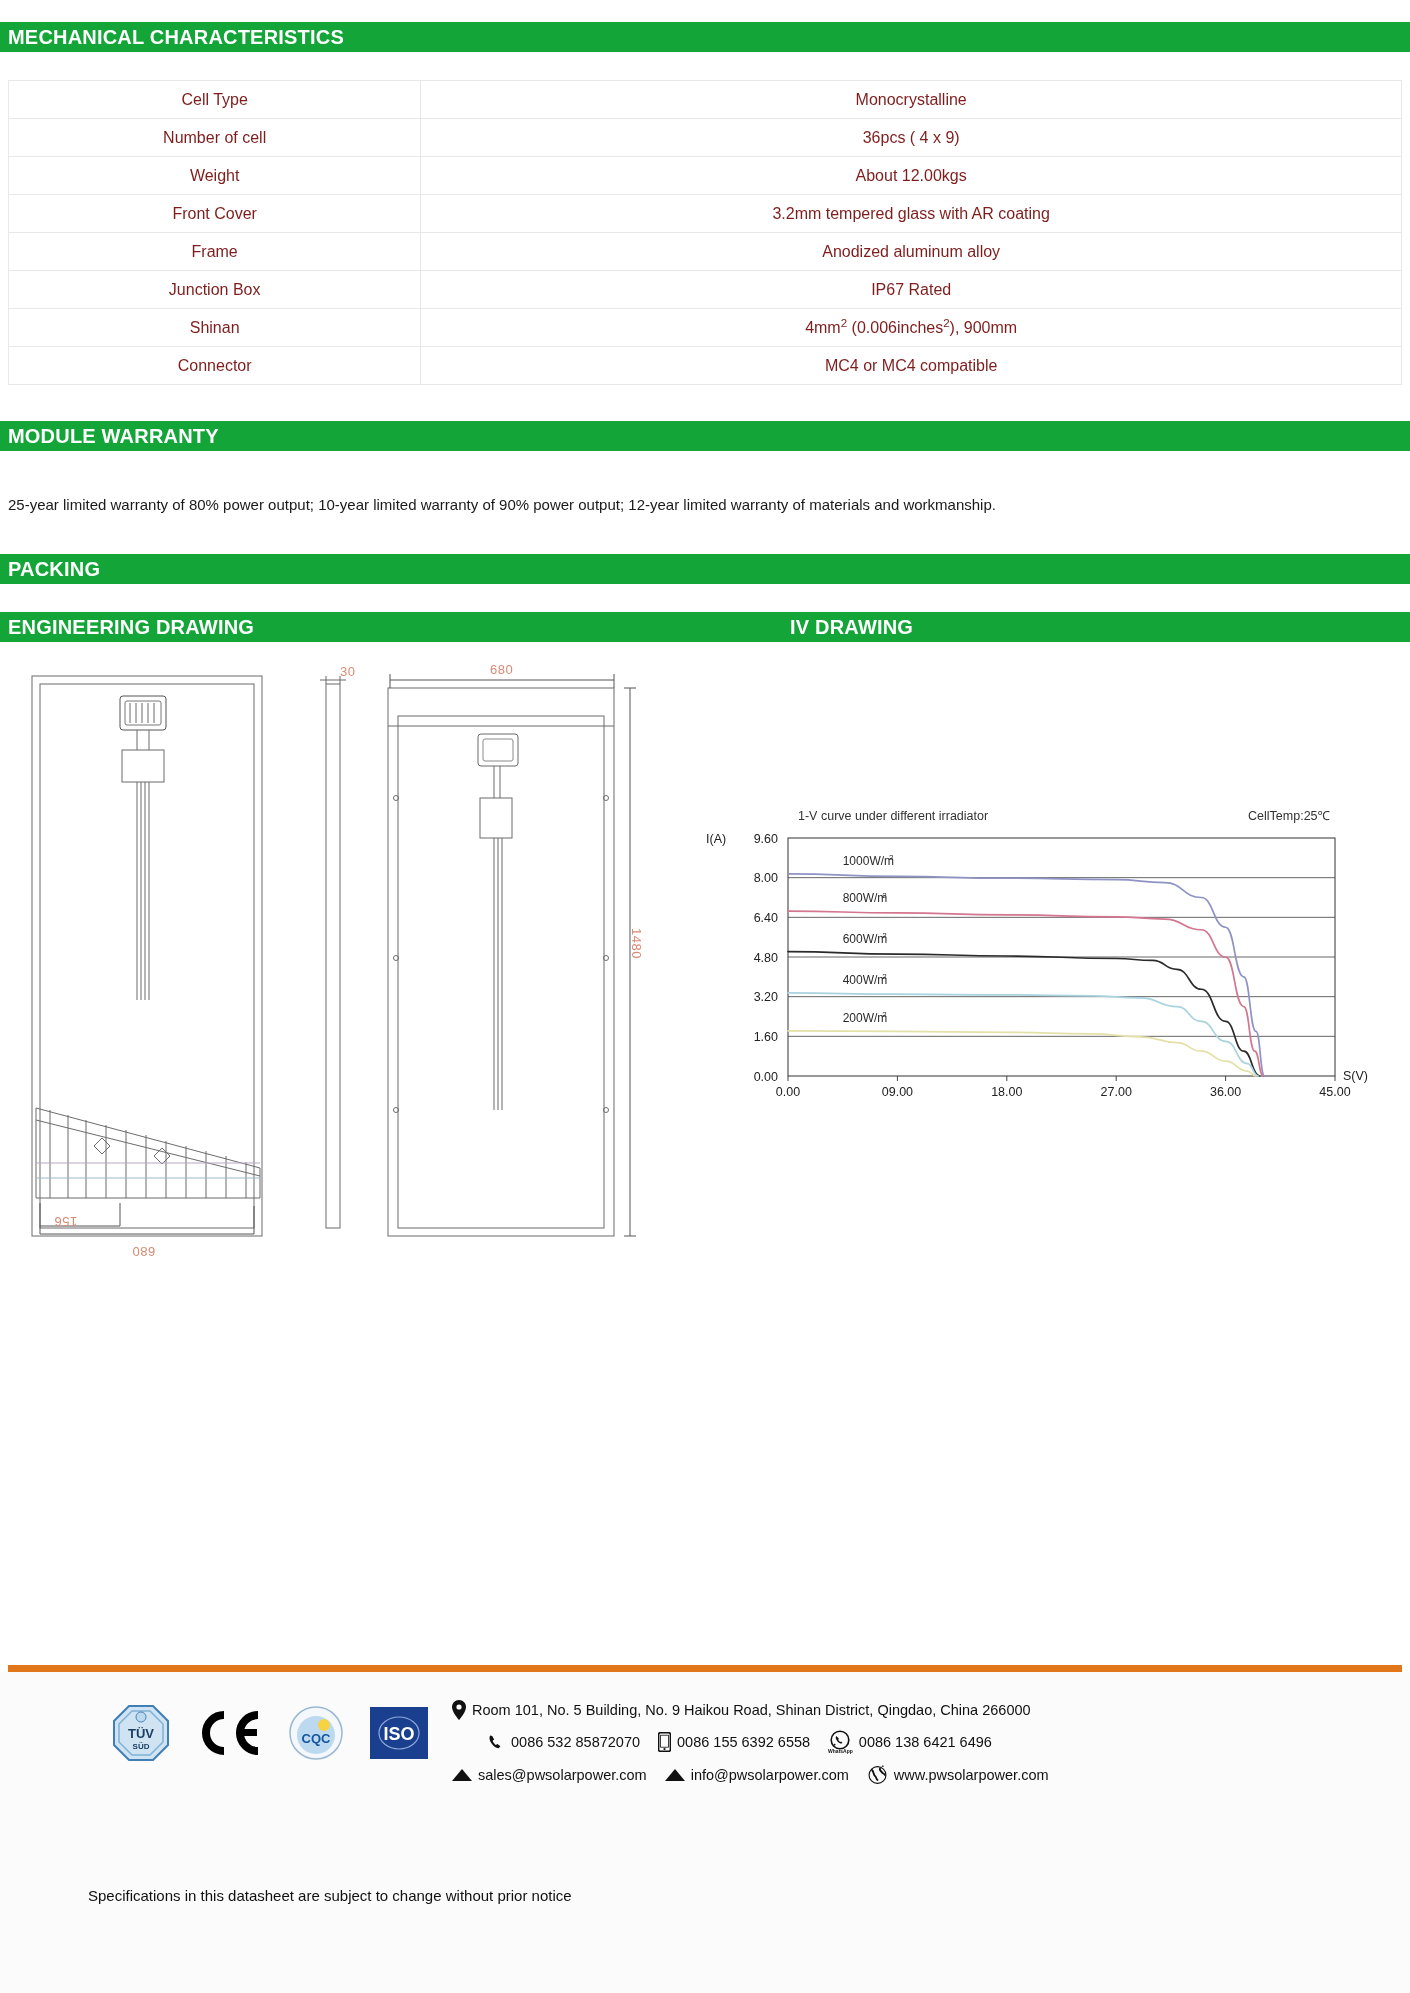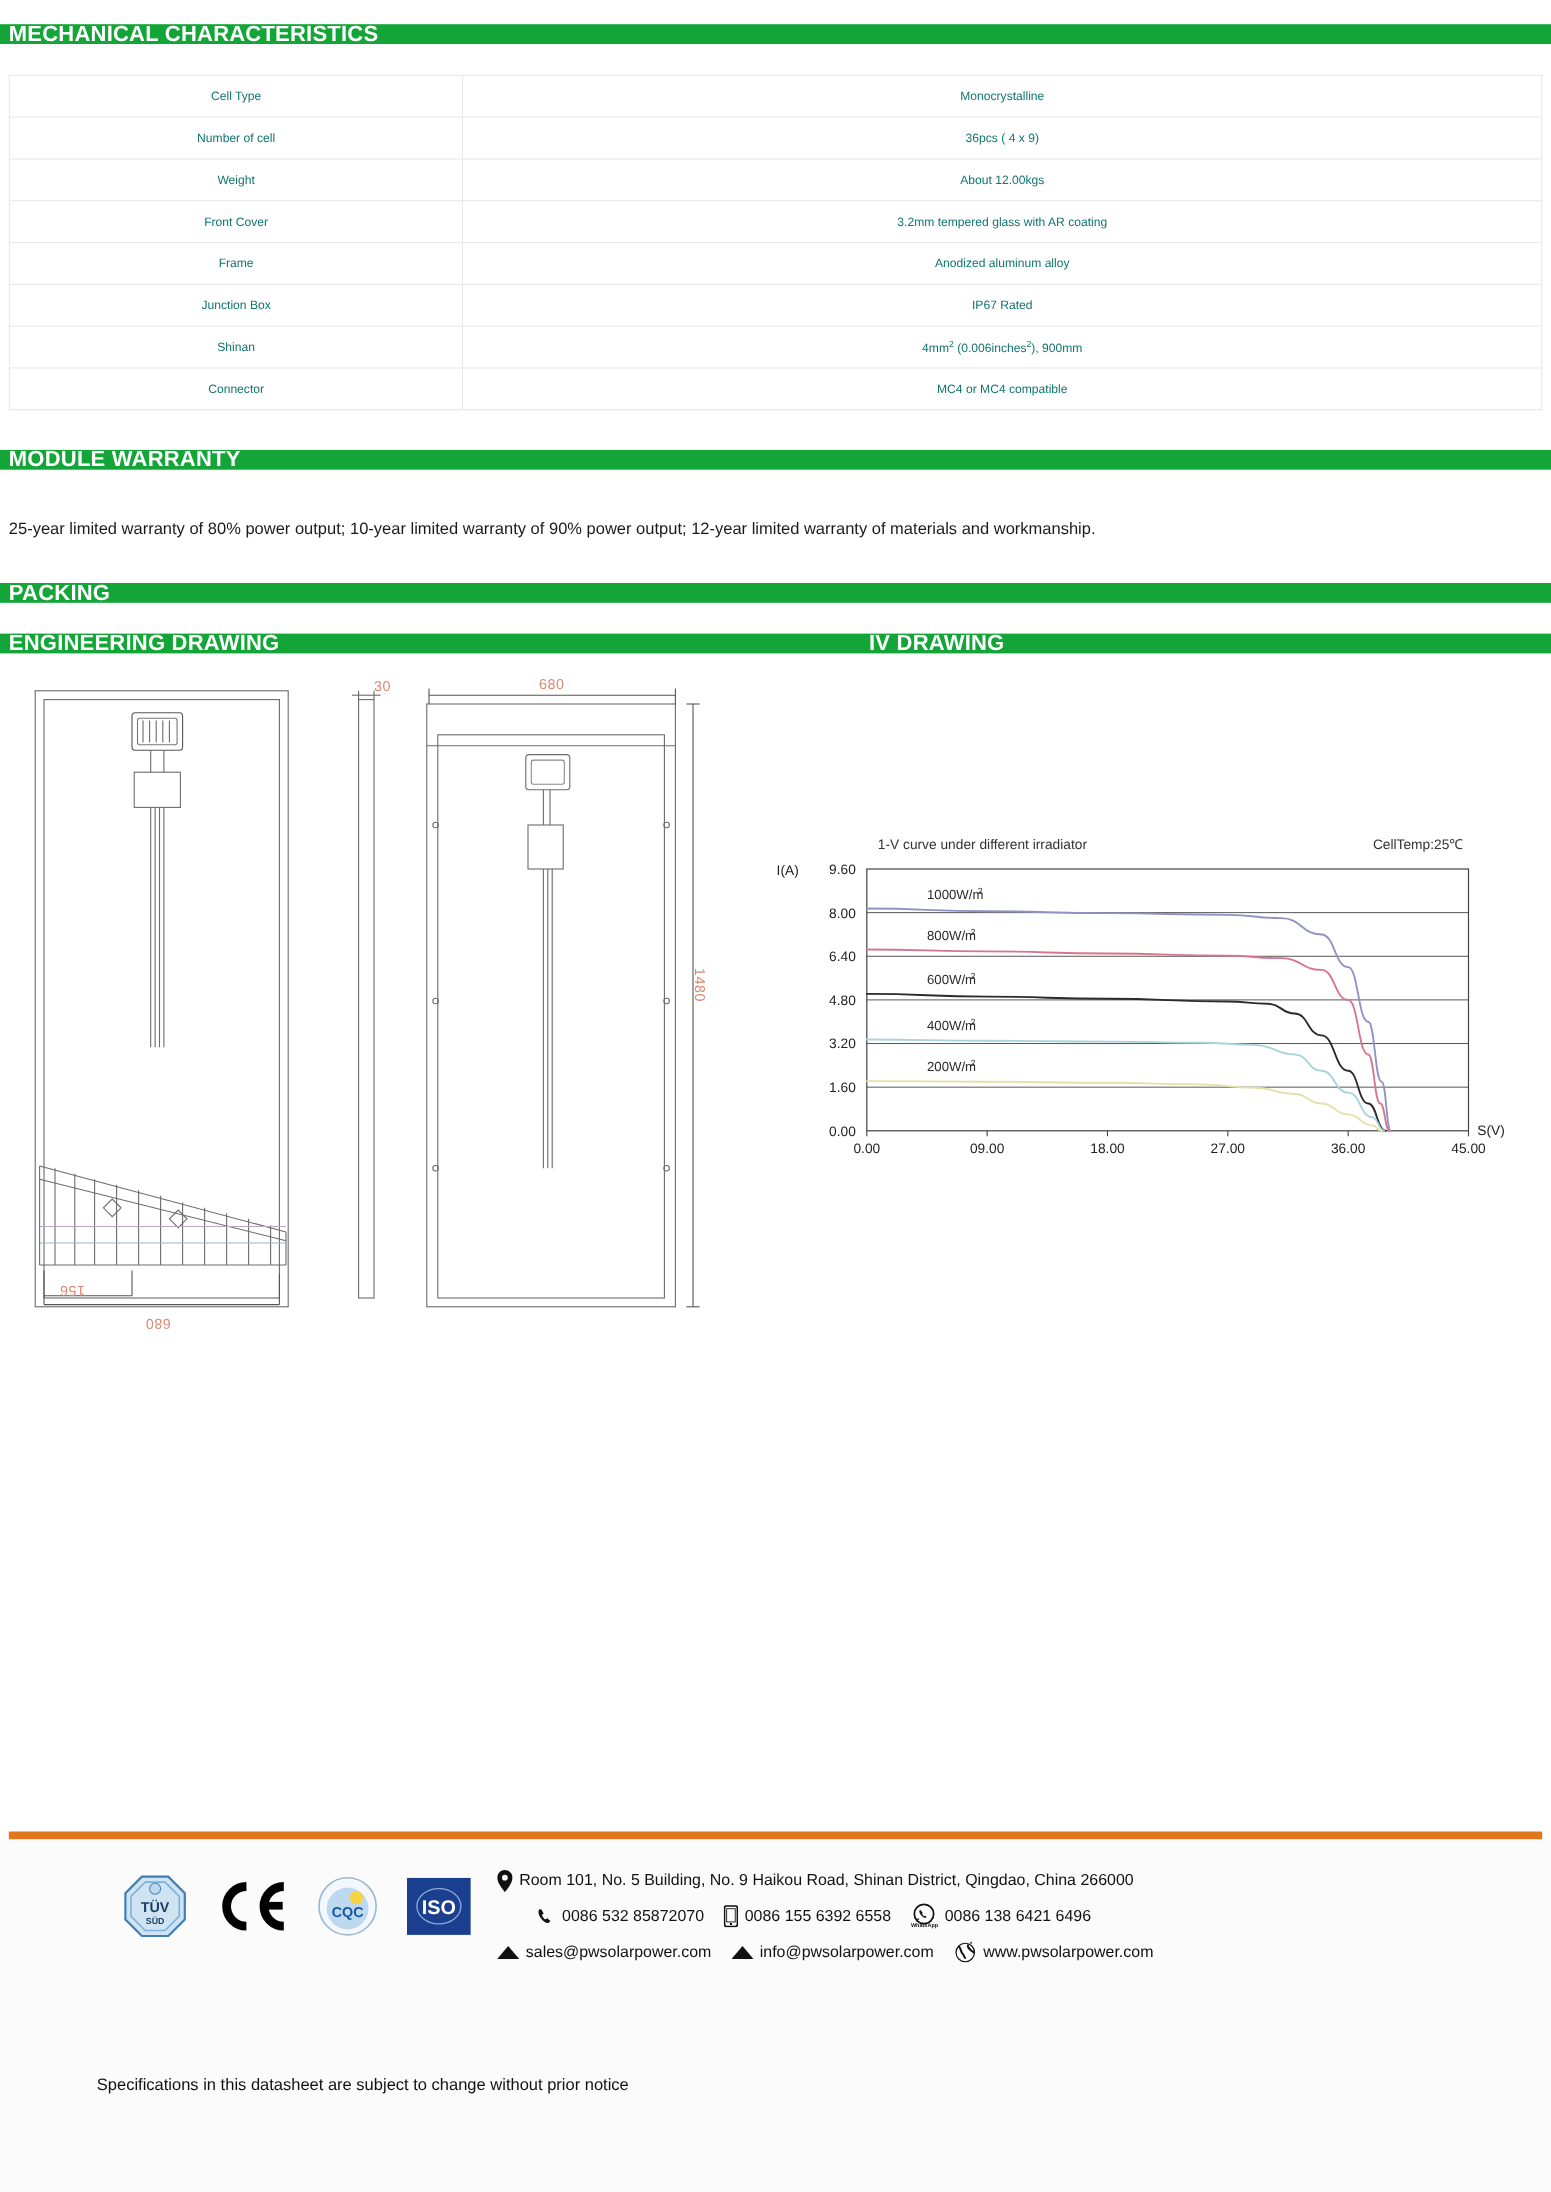--- a/index.html
+++ b/index.html
@@ -12,21 +12,21 @@
     color: #1a1a1a;
     position: relative;
     overflow: hidden;
   }
 
   .page { position: relative; width: 1410px; height: 1993px; }
 
   
   .bar {
     background: #13A538;
-    height: 18px;
+    height: 30px;
     display: flex;
     align-items: center;
     position: relative;
   }
   .bar-title {
     color: #ffffff;
     font-size: 20px;
     font-weight: bold;
     letter-spacing: .2px;
     padding-left: 8px;
@@ -42,22 +42,22 @@
   .mech-wrap { padding: 0 8px; margin-top: 28px; }
   table.mech {
     width: 100%;
     border-collapse: collapse;
     table-layout: fixed;
   }
   table.mech td {
     border: 1px solid #e8e8e8;
     height: 38px;
     text-align: center;
-    font-size: 11px;
-    color: #0f766e;
+    font-size: 16px;
+    color: #7f1d1d;
     padding: 2px 4px;
   }
   table.mech td.k { width: 29.6%; }
   sup { font-size: 0.72em; vertical-align: super; }
 
   
   .para {
     padding: 0 8px;
     font-size: 15px;
     line-height: 1.55;

